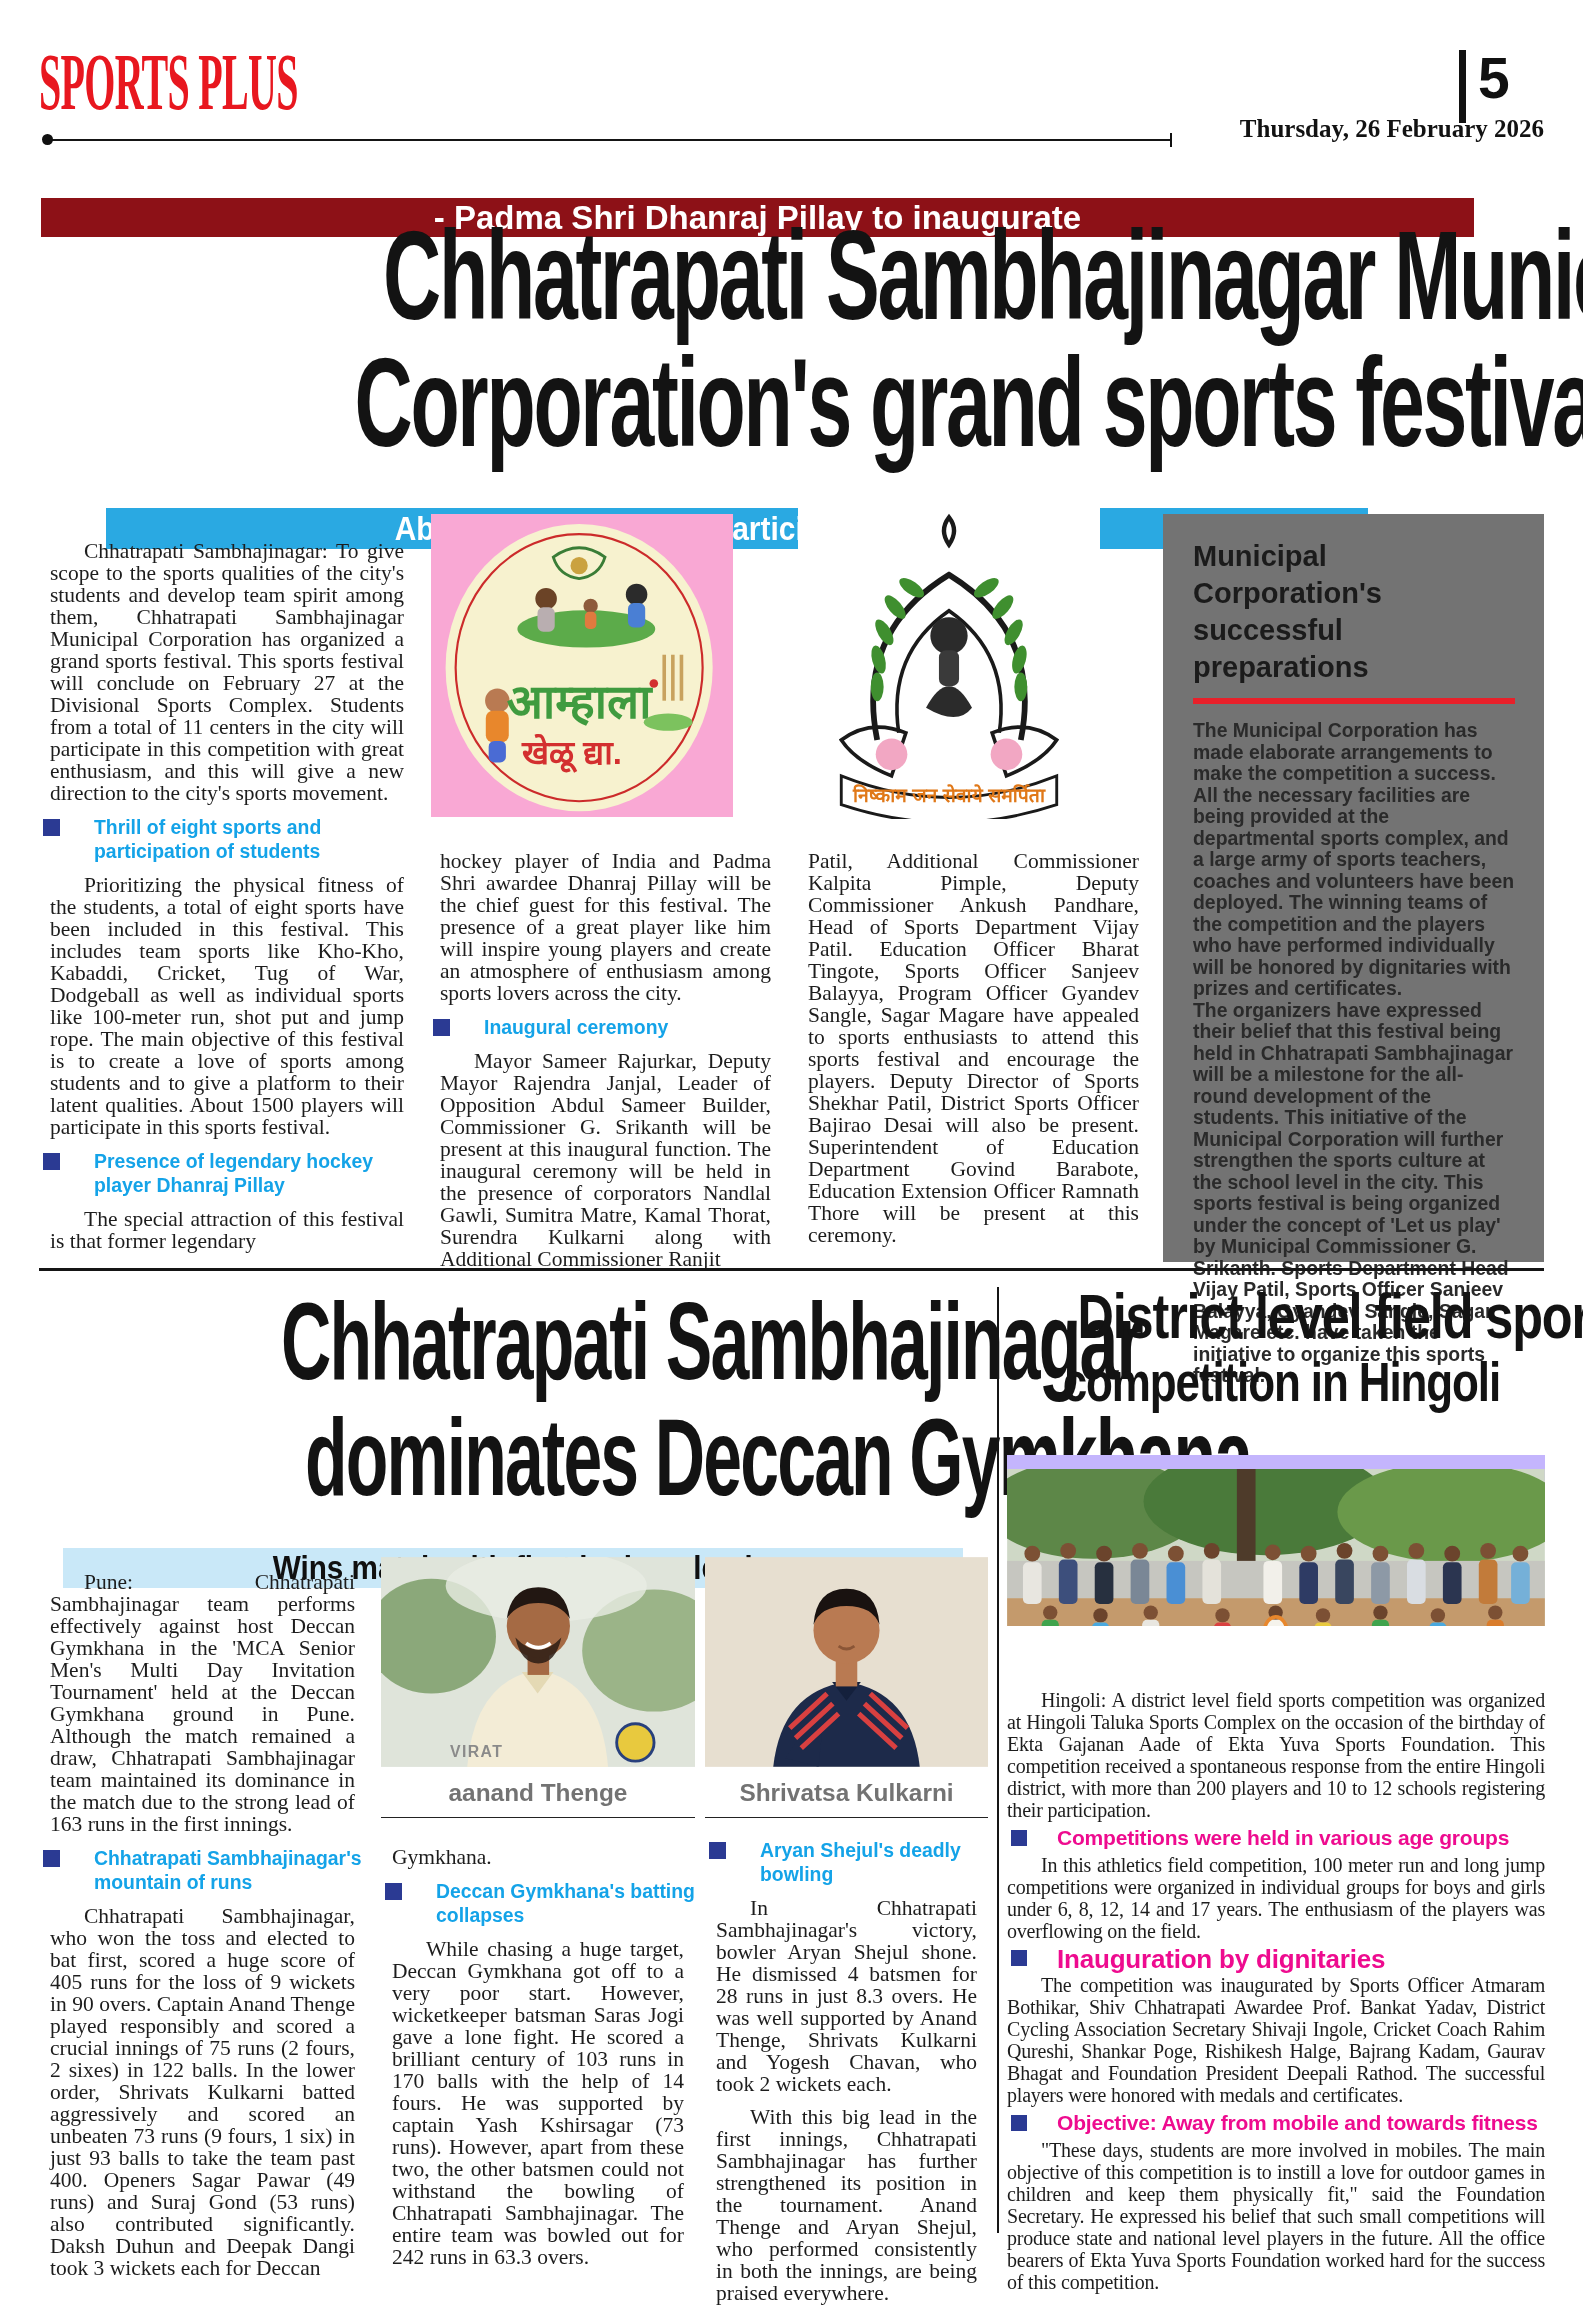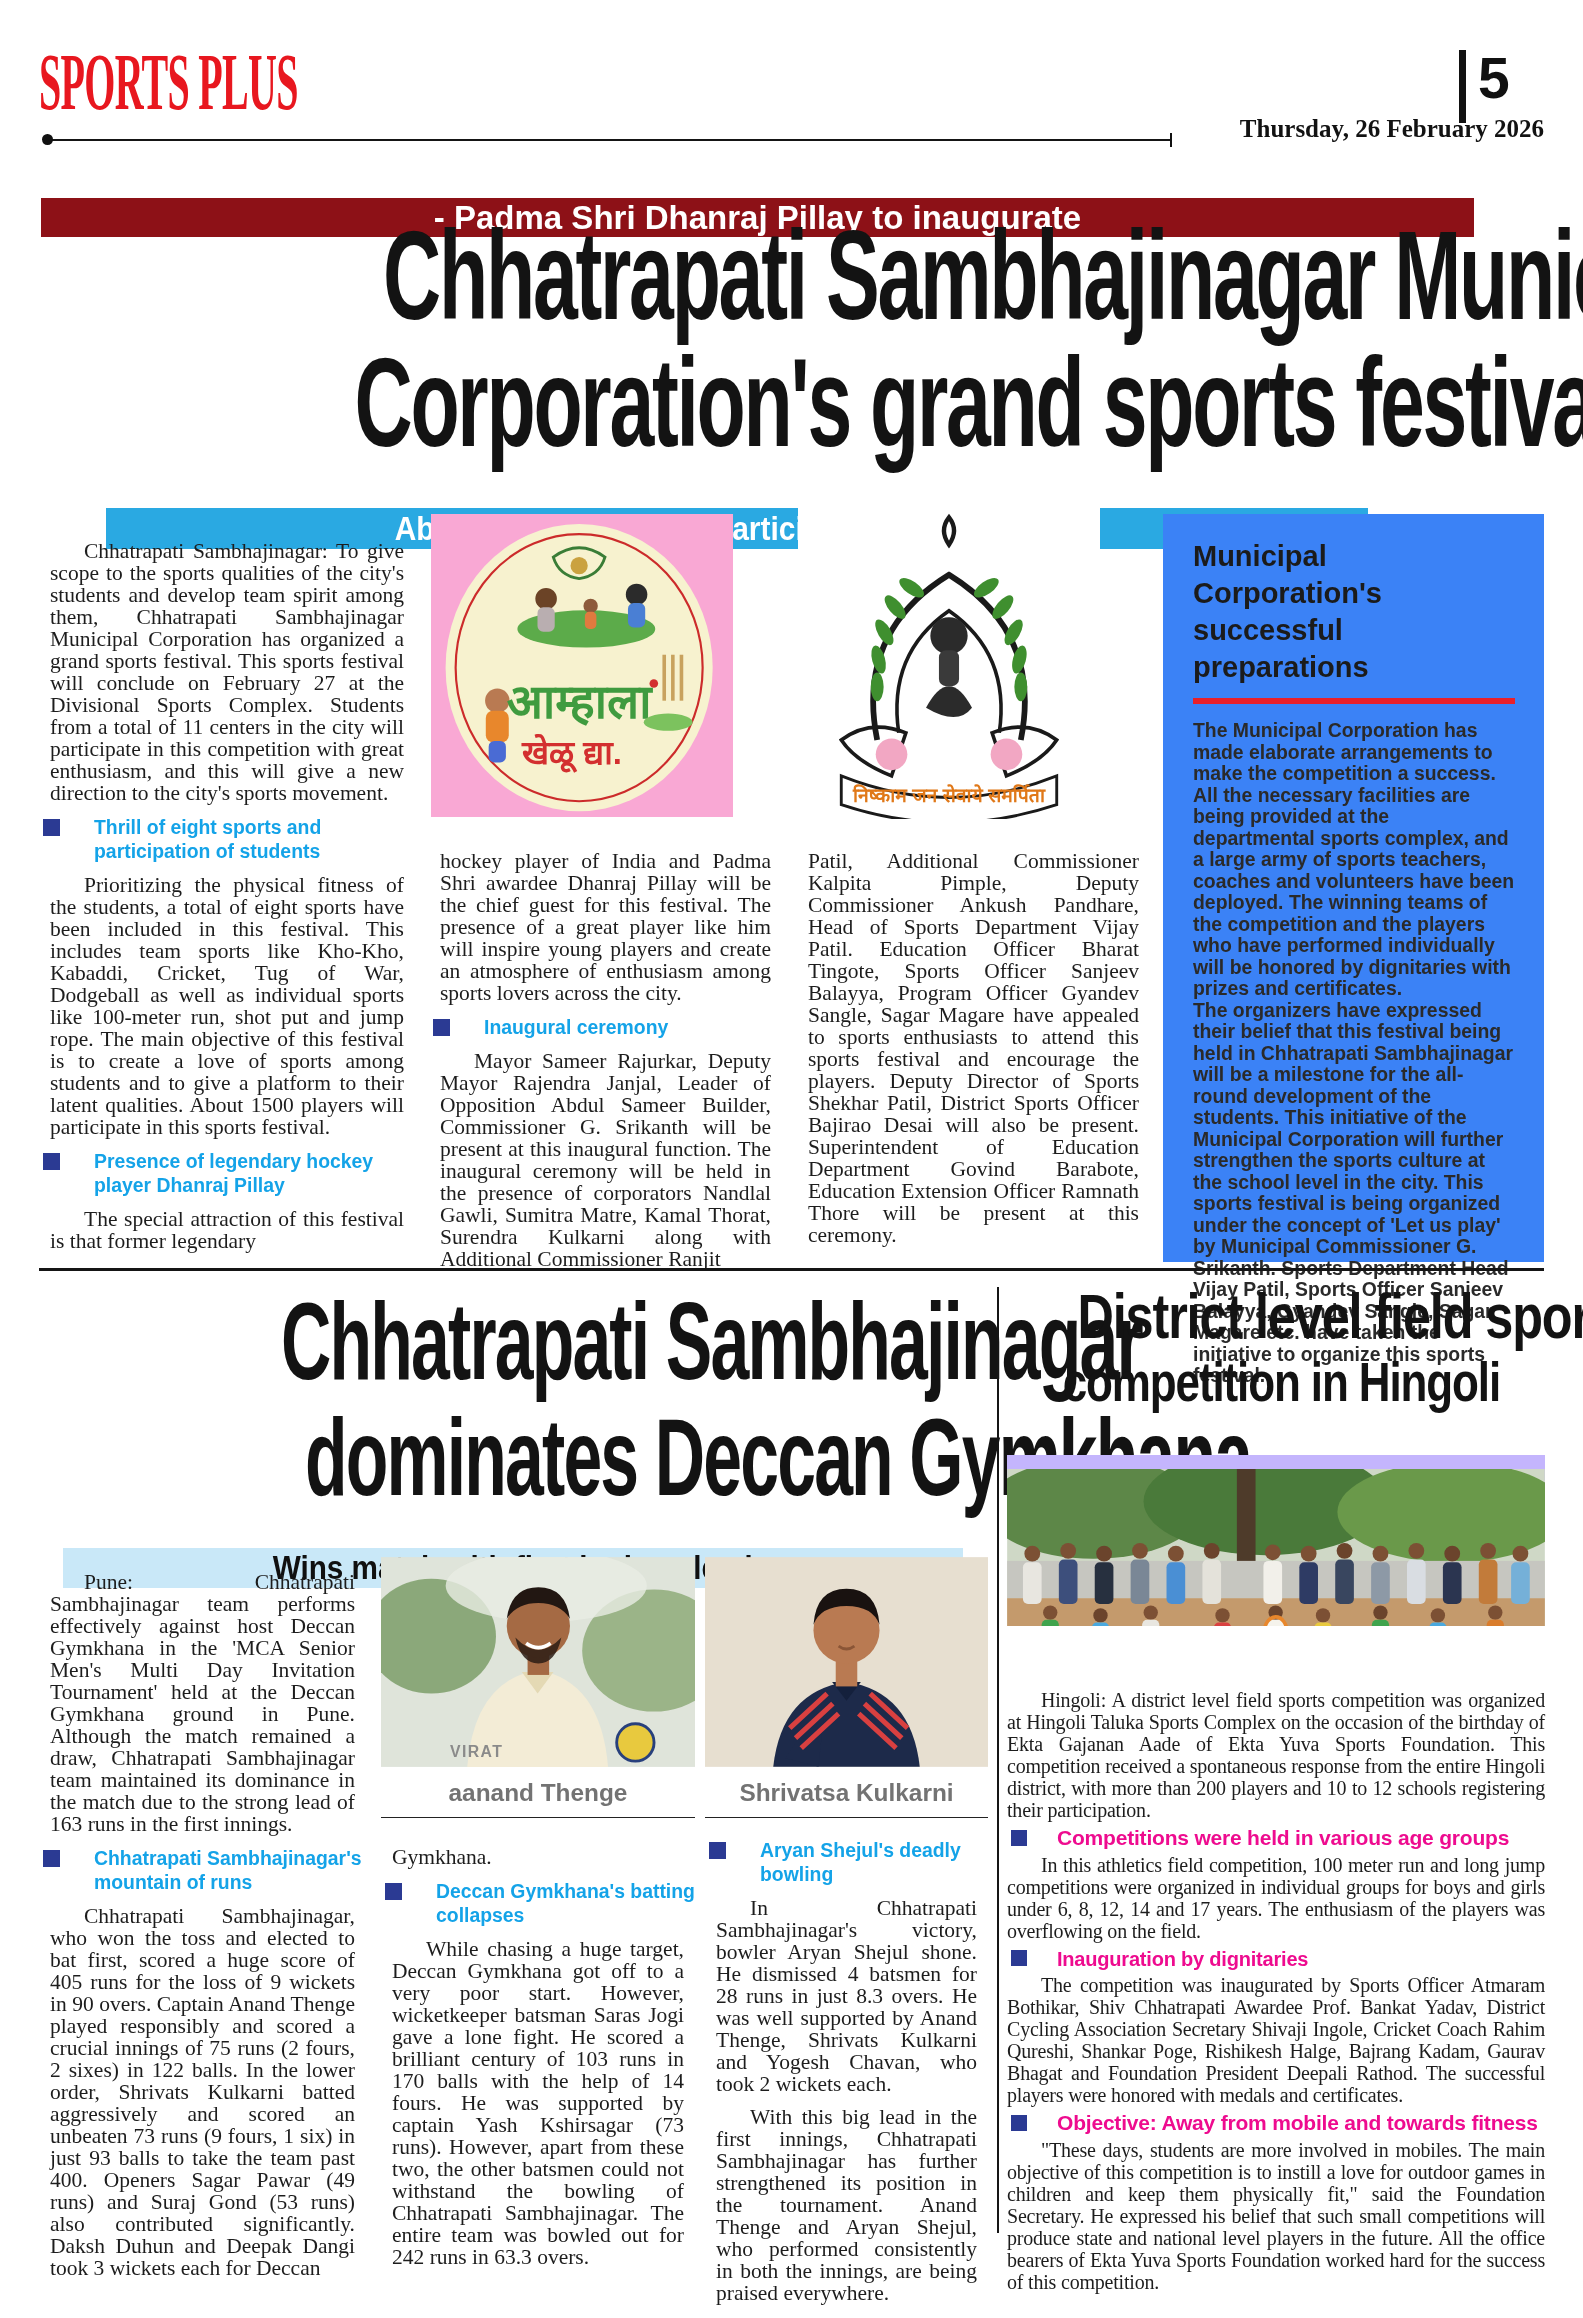--- a/index.html
+++ b/index.html
@@ -15,21 +15,21 @@
   .body-serif p{margin:11px;}
   p.ind{text-indent:34px;}
   .subhead{position:relative;padding-left:55px;font-family:"Liberation Sans",sans-serif;
            font-weight:bold;font-size:19.4px;line-height:24px;text-align:left;margin:5px 0 3.6px 0;}
   .subhead .sq{position:absolute;left:4.3px;top:3.6px;width:17px;height:17px;background:#2b3a93;}
   .subhead.cyan{color:#14a3e8;}
   .subhead.mag{color:#ee0b8f;}
   .hing-serif{font-family:"Liberation Serif",serif;font-size:20px;line-height:22px;
               letter-spacing:-0.2px;text-align:justify;color:#1d1d1d;}
   .hing-serif p{margin:0;}
-  .sidebox{background:#3b82f6;}
+  .sidebox{background:#737373;}
   .side-title{font-family:"Liberation Sans",sans-serif;font-weight:800;font-size:29px;
               line-height:37px;color:#1b1b1b;}
   .red-rule{height:6.5px;background:#e8202a;}
   .side-body{font-family:"Liberation Sans",sans-serif;font-weight:bold;font-size:19.4px;
              line-height:21.5px;color:#2a2a2a;text-align:left;}
   .side-body p{margin:0;}
   .caption{font-family:"Liberation Sans",sans-serif;font-size:24.4px;font-weight:bold;
            text-align:center;color:#737373;}
   .cap-rule{height:1.4px;background:#222;}
   .rule{background:#151515;}
@@ -322,21 +322,21 @@
     </svg>
   </div>
 
   <div class="abs hing-serif" style="left:1007px;top:1689px;width:538px;">
     <p class="ind">Hingoli: A district level field sports competition was organized at Hingoli Taluka Sports Complex on the occasion of the birthday of Ekta Gajanan Aade of Ekta Yuva Sports Foundation. This competition received a spontaneous response from the entire Hingoli district, with more than 200 players and 10 to 12 schools registering their participation.</p>
     <div class="subhead mag" style="padding-left:50px;font-size:21px;">
       <span class="sq" style="width:16px;height:16px;"></span>
       <span>Competitions were held in various age groups</span>
     </div>
     <p class="ind">In this athletics field competition, 100 meter run and long jump competitions were organized in individual groups for boys and girls under 6, 8, 12, 14 and 17 years. The enthusiasm of the players was overflowing on the field.</p>
-    <div class="subhead mag" style="padding-left:50px;font-size:20px;">
+    <div class="subhead mag" style="padding-left:50px;font-size:26px;">
       <span class="sq" style="width:16px;height:16px;"></span>
       <span>Inauguration by dignitaries</span>
     </div>
     <p class="ind">The competition was inaugurated by Sports Officer Atmaram Bothikar, Shiv Chhatrapati Awardee Prof. Bankat Yadav, District Cycling Association Secretary Shivaji Ingole, Cricket Coach Rahim Qureshi, Shankar Poge, Rishikesh Halge, Bajrang Kadam, Gaurav Bhagat and Foundation President Deepali Rathod. The successful players were honored with medals and certificates.</p>
     <div class="subhead mag" style="padding-left:50px;font-size:21px;">
       <span class="sq" style="width:16px;height:16px;"></span>
       <span>Objective: Away from mobile and towards fitness</span>
     </div>
     <p class="ind">"These days, students are more involved in mobiles. The main objective of this competition is to instill a love for outdoor games in children and keep them physically fit," said the Foundation Secretary. He expressed his belief that such small competitions will produce state and national level players in the future. All the office bearers of Ekta Yuva Sports Foundation worked hard for the success of this competition.</p>
   </div>

